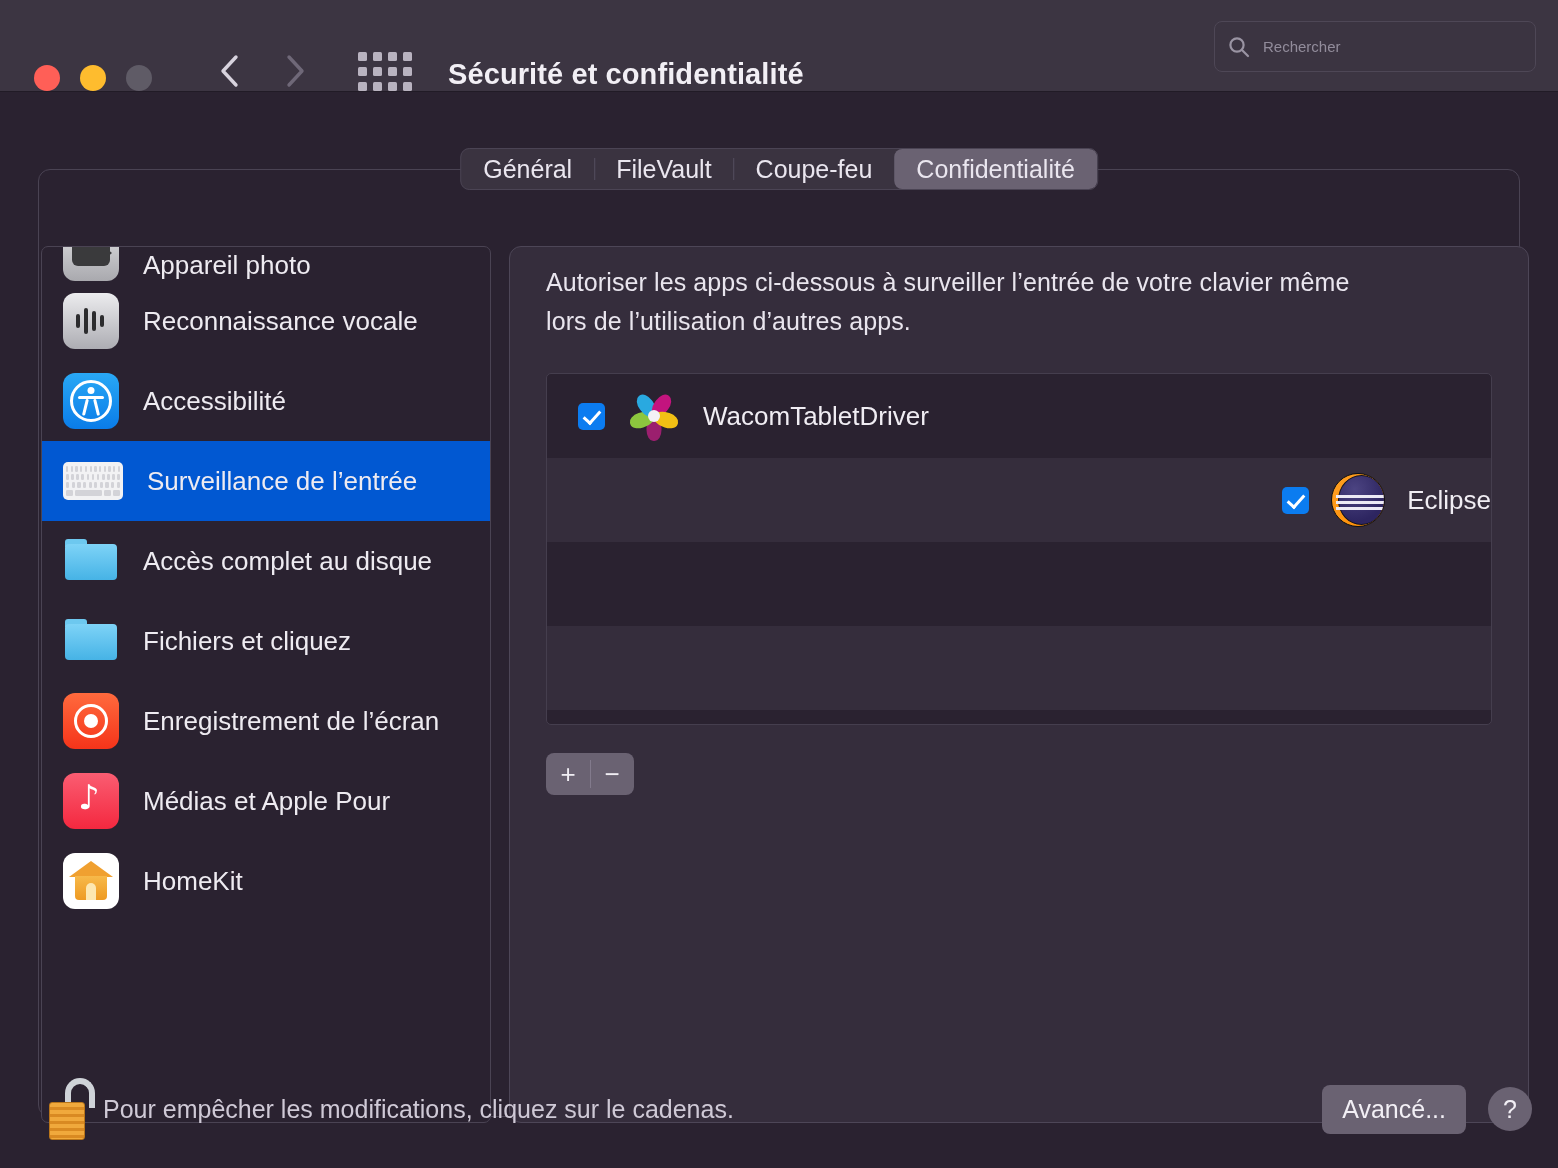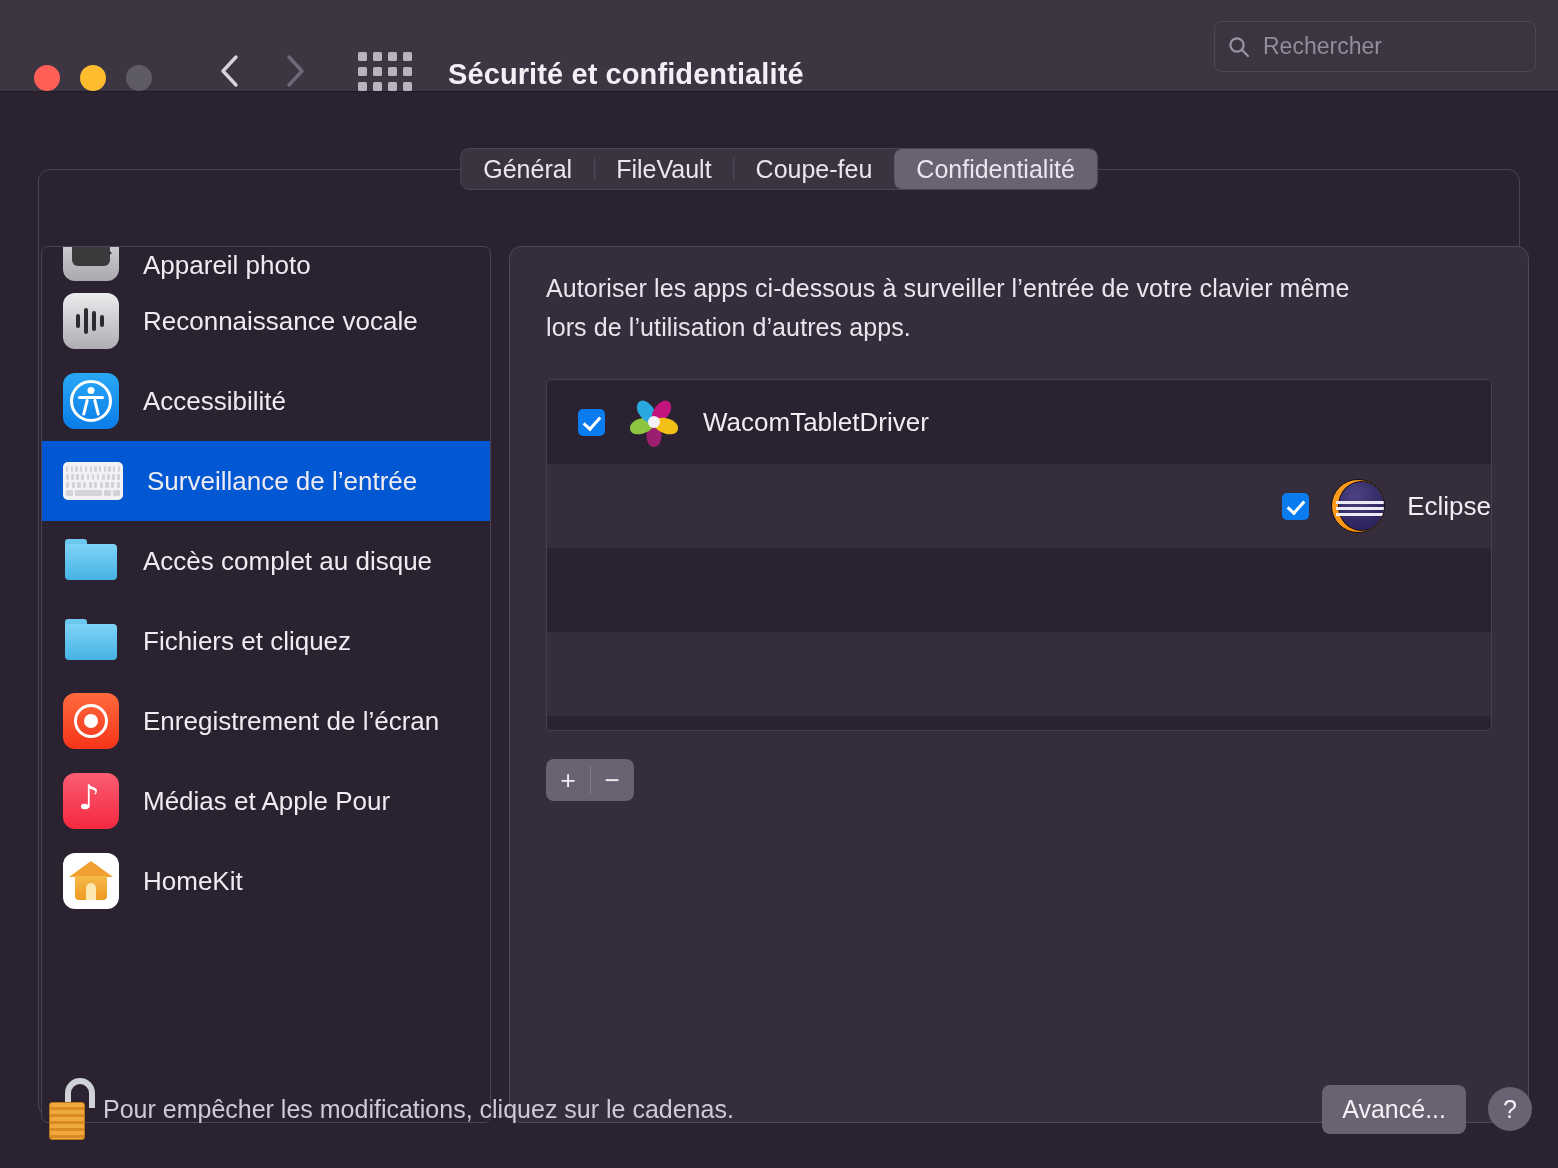--- a/index.html
+++ b/index.html
@@ -77,21 +77,21 @@
     padding: 0 12px;
     gap: 12px;
   }
   .searchbox svg { flex: 0 0 auto; }
   .searchbox input {
     flex: 1;
     background: transparent;
     border: none;
     outline: none;
     color: #d8d3de;
-    font-size: 23px;
+    font-size: 15px;
     font-family: "Liberation Sans", sans-serif;
   }
   .searchbox input::placeholder { color: #928c9b; }
 
   
   .body-area { position: relative; flex: 1; }
 
   
   .tabbar {
     position: absolute;
@@ -287,21 +287,21 @@
     background:#fde7b0; border-radius:5px 5px 0 0;
   }
 
   
   .rightpane {
     flex: 1;
     background: #352d3c;
     border: 1px solid #4d4657;
     border-radius: 12px;
     position: relative;
-    padding: 22px 36px;
+    padding: 16px 36px;
   }
   .desc {
     font-size: 25px;
     line-height: 1.54;
     color: #e9e5ee;
     max-width: 830px;
     letter-spacing: 0.1px;
   }
 
   .applist {

